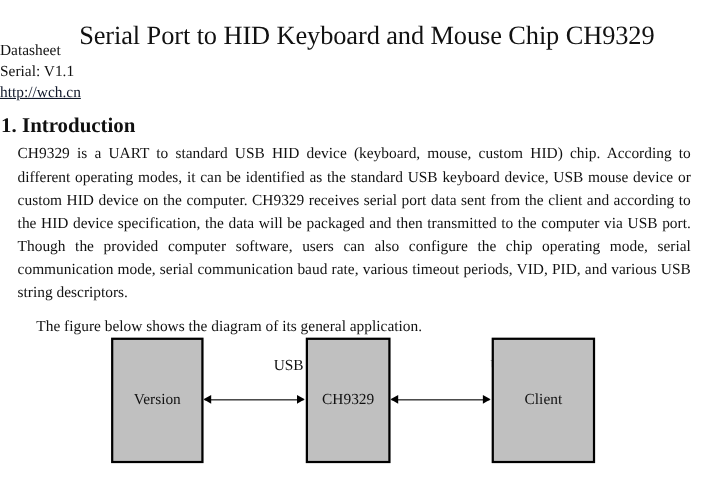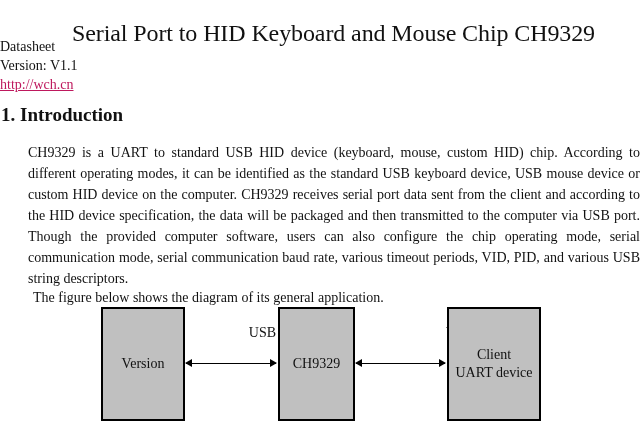--- a/index.html
+++ b/index.html
@@ -14,28 +14,28 @@
       text-align: center; font-weight: normal; font-size: 24px; line-height: 30px;
       margin: 14px; letter-spacing: -0.1px;
     }
     .meta-line {
       position: absolute; left: 0; width: 641px; 
       font-size: 14px; line-height: 18px; margin: 0;
     }
     .meta-line.l1 { top: 38px; }
     .meta-line.l2 { top: 57px; }
     .meta-line.l3 { top: 76px; }
-    .link { text-decoration: underline; color: #be185d; }
+    .link { text-decoration: underline; color: #0f172a; }
     .h1 {
       position: absolute; left: 1px; top: 103px;
       font-weight: bold; font-size: 19px; line-height: 24px; margin: 0;
     }
     .para {
       position: absolute; left: 16px; width: 612px; top: 130px;
-      font-size: 14px; line-height: 21px; margin: 12px;
+      font-size: 14px; line-height: 21px; margin: 0;
       text-align: justify; text-align-last: left;
     }
     .para2 {
       position: absolute; left: 16px; width: 612px; top: 272px;
       font-size: 14px; line-height: 18px; margin: 17px;
     }
     .box {
       position: absolute; top: 307px; height: 110px;
       background: #c0c0c0; border: 2px solid #000000;
       display: flex; align-items: center; justify-content: center;
@@ -61,21 +61,21 @@
       text-align: right;
     }
     .conn-label.u1 { left: 186px; width: 90px; }
     .conn-label.u2 { left: 356px; width: 89px; margin-left: 38px; }
   </style>
 </head>
 <body>
 
 <h1 class="title">Serial Port to HID Keyboard and Mouse Chip CH9329</h1>
 <p class="meta-line l1">Datasheet</p>
-<p class="meta-line l2">Version: V1.1</p>
+<p class="meta-line l2">Serial: V1.1</p>
 <p class="meta-line l3">
   <a class="link">http://wch.cn</a>
 </p>
 
 <h2 class="h1">1. Introduction</h2>
 <p class="para">CH9329 is a UART to standard USB HID device (keyboard, mouse, custom HID) chip. According to different operating modes, it can be identified as the standard USB keyboard device, USB mouse device or custom HID device on the computer. CH9329 receives serial port data sent from the client and according to the HID device specification, the data will be packaged and then transmitted to the computer via USB port. Though the provided computer software, users can also configure the chip operating mode, serial communication mode, serial communication baud rate, various timeout periods, VID, PID, and various USB string descriptors.</p>
 <p class="para2">The figure below shows the diagram of its general application.</p>
 
 <div>
   <div class="box b1">
@@ -94,16 +94,15 @@
 
   <div class="conn-label u2">UART</div>
   <div class="conn c2">
     <span class="arrow-l"></span>
     <span class="arrow-r"></span>
   </div>
 
   <div class="box b3">
     <span>
       <span>Client</span><br>
-      <span>UART device</span>
     </span>
   </div>
 </div>
 
 </body></html>

